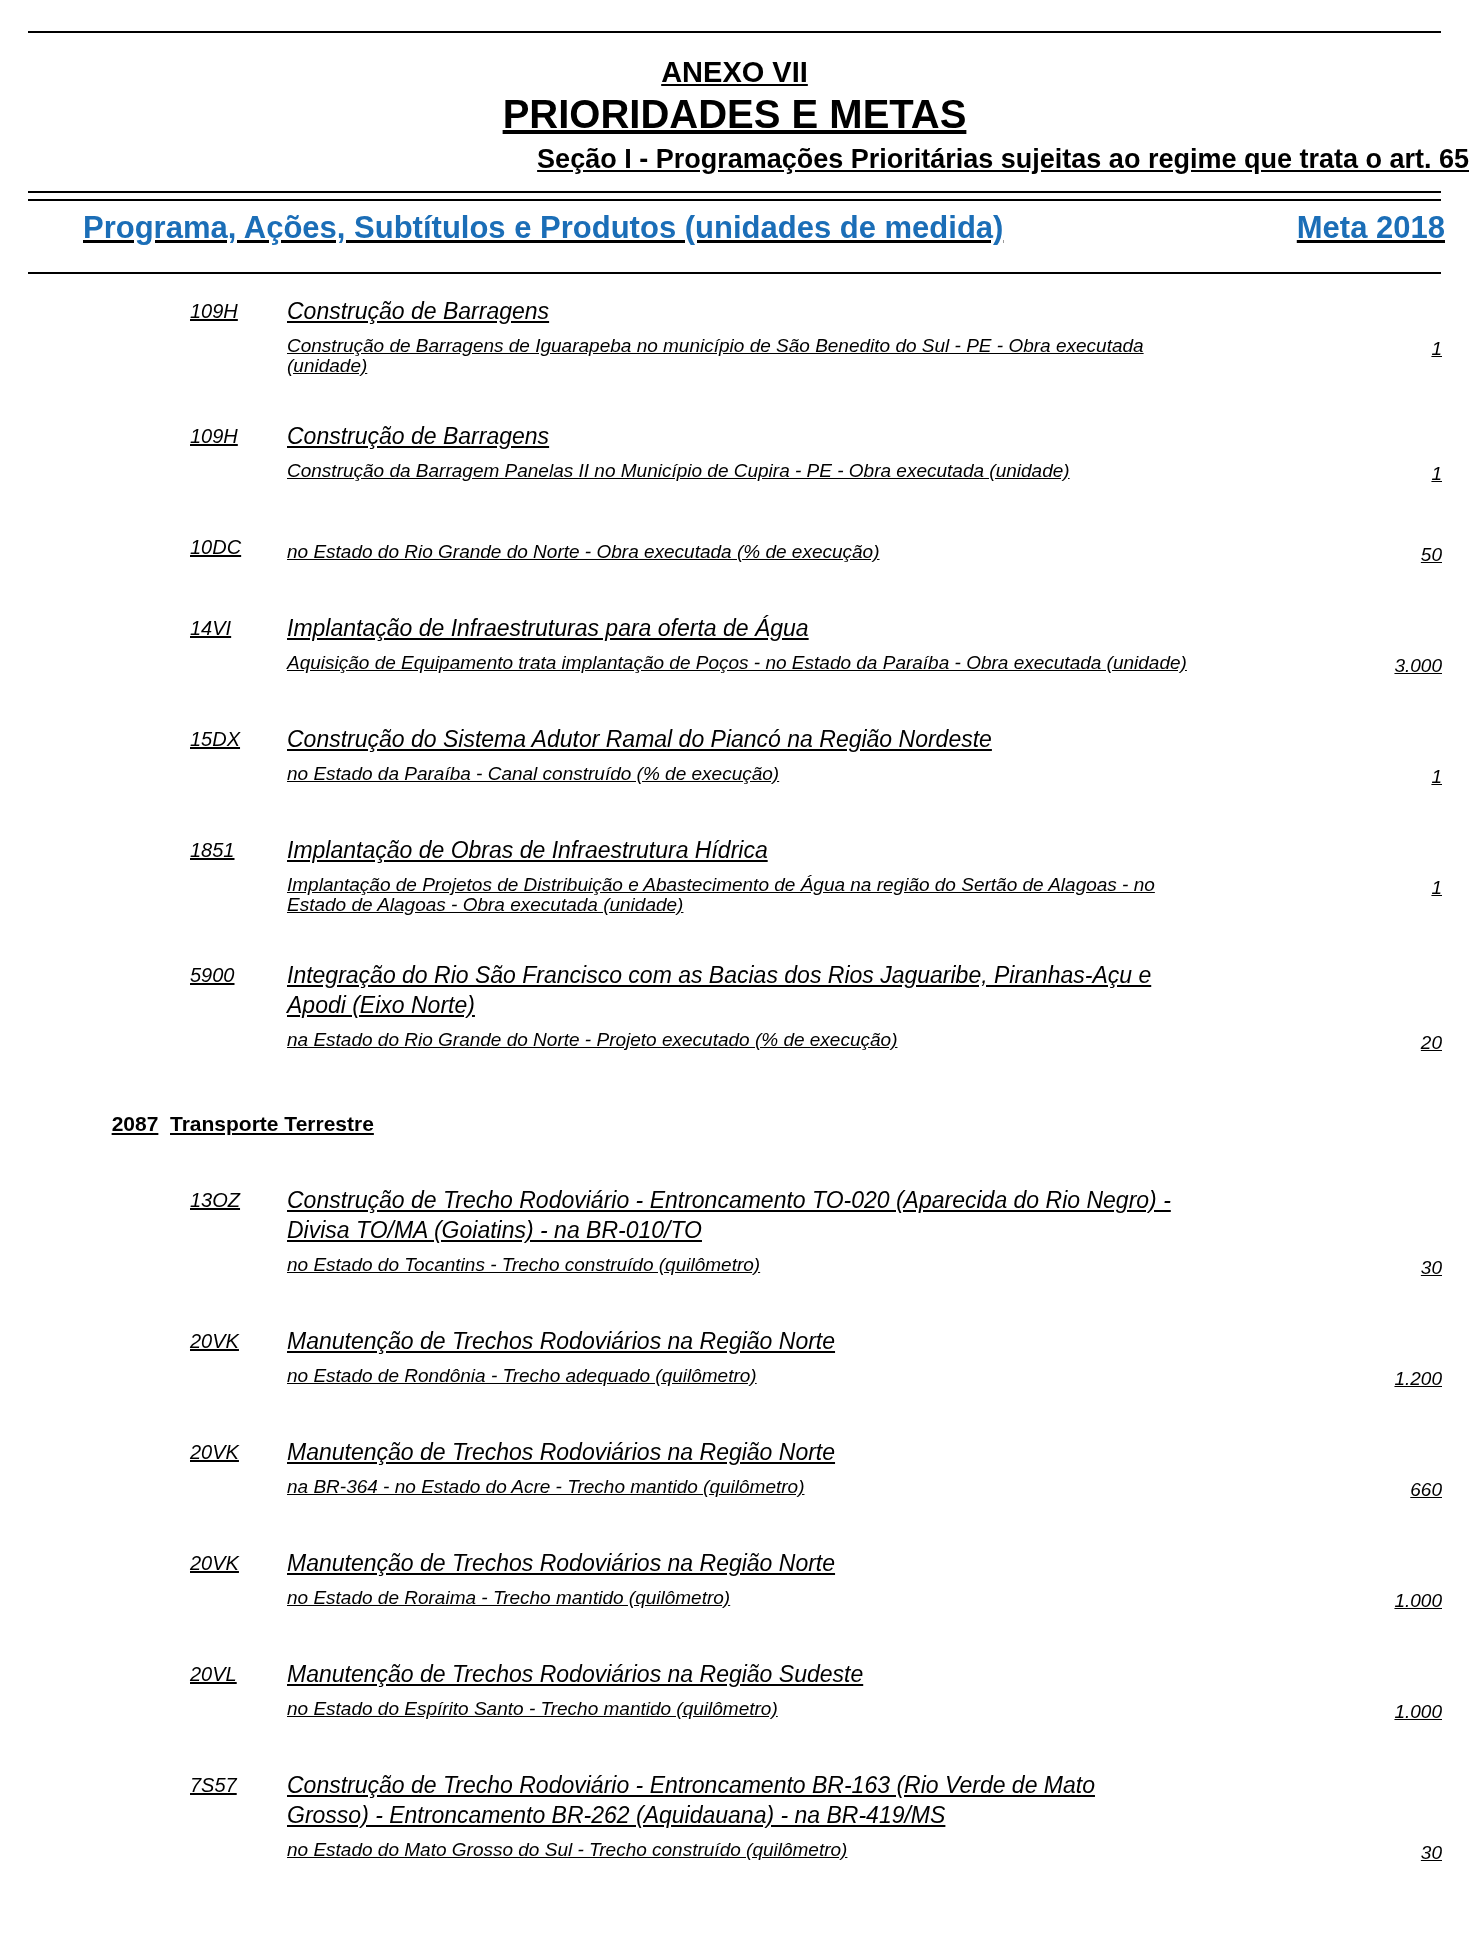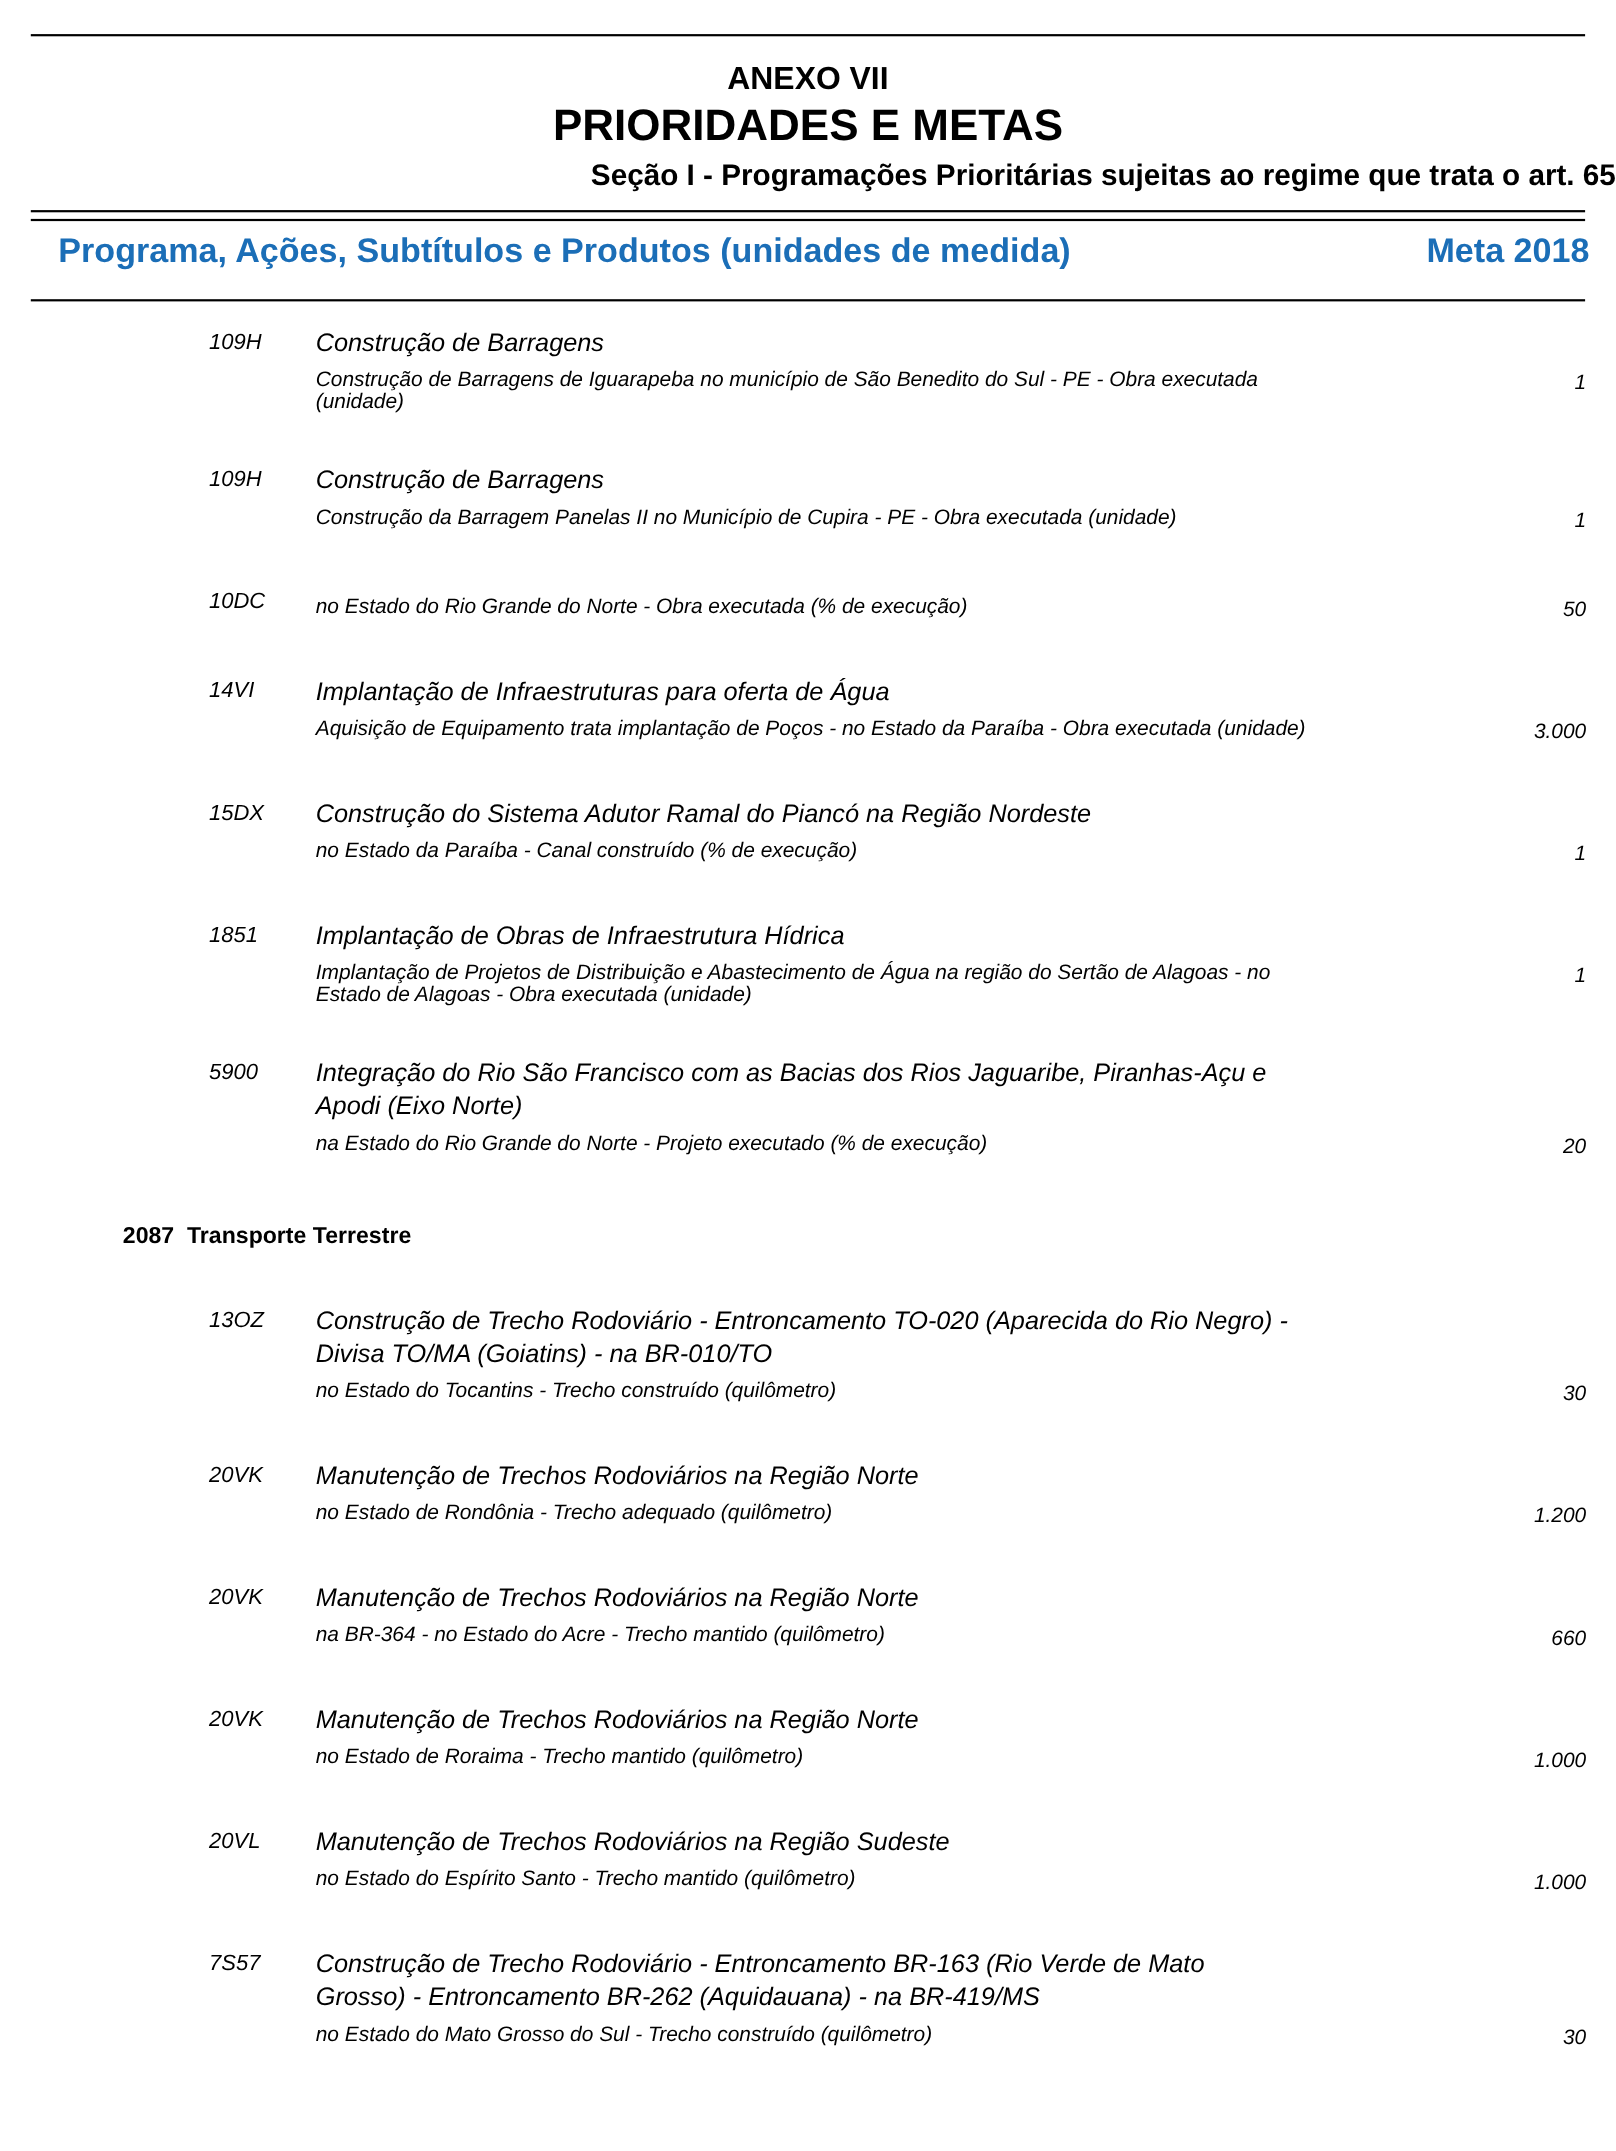--- a/index.html
+++ b/index.html
@@ -4,20 +4,21 @@
 <style>
   html,body { margin:0; padding:0; background:#ffffff; }
   .page {
     position: relative;
     width: 1469px;
     height: 1955px;
     background: #ffffff;
     font-family: "Liberation Sans", sans-serif;
     color: #000000;
     overflow: hidden;
+    text-decoration: underline;
   }
   .rule {
     height: 2px;
     background: #000000;
     margin-left: 28px;
     width: 1413px;
   }
   .rule-top { margin-top: 31px; }
   .rule-double-1 { margin-top: 16px; }
   .rule-double-2 { margin-top: 6px; }
@@ -43,21 +44,21 @@
     font-weight: bold;
     line-height: 32px;
     margin-top: 11px;
   }
 
   .table-header {
     display: flex;
     justify-content: space-between;
     align-items: baseline;
     margin-top: 8px;
-    padding-left: 53px;
+    padding-left: 83px;
     padding-right: 24px;
     font-weight: bold;
     font-size: 31px;
     line-height: 38px;
   }
 
   .entries { padding-right: 16px; }
 
   .entry { display: flex; margin-top: 45px; }
   .entry.first { margin-top: 22px; }

